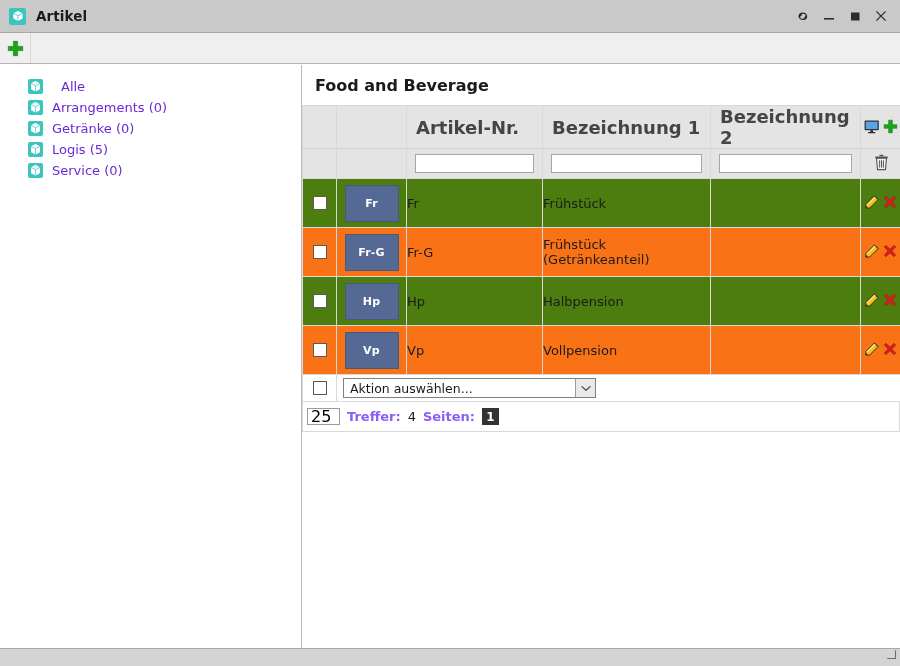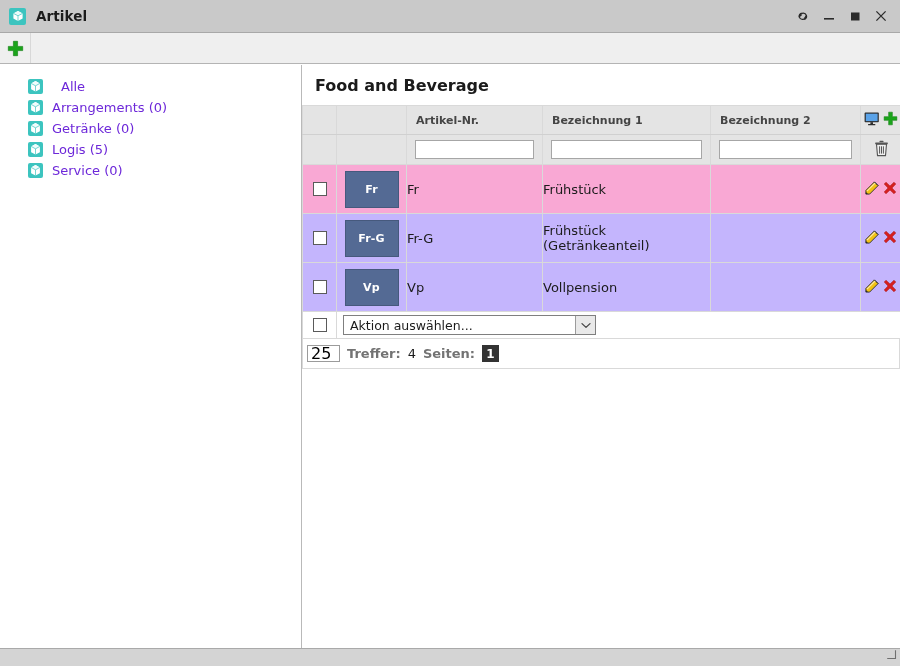--- a/index.html
+++ b/index.html
@@ -133,21 +133,21 @@
   .col-chk  { width: 34px; }
   .col-badge{ width: 70px; }
   .col-nr   { width: 136px; }
   .col-b1   { width: 168px; }
   .col-b2   { width: 150px; }
   .col-act  { width: 41px; }
 
   thead th {
     background: #e4e4e4;
     color: #454545;
-    font-size: 11px;
+    font-size: 18px;
     font-weight: bold;
     text-align: left;
     height: 29px;
     padding: 0 9px !important;
     border-bottom: 1px solid #d0d0d0 !important;
   }
   thead th.icons { padding: 0 !important; }
   tr.filter-row td {
     background: #e4e4e4;
     height: 30px;
@@ -158,22 +158,22 @@
   .filter-input {
     width: 100%;
     height: 19px;
     border: 1px solid #a6a6a6;
     background: #ffffff;
     outline: none;
     font-family: inherit; font-size: 12px;
     padding: 0 3px;
   }
 
-  tbody tr.data-row td { height: 49px; background: #f9a8d4; }
-  tbody tr.data-row.alt td { background: #c4b5fd; }
+  tbody tr.data-row td { height: 49px; background: #4d7c0f; }
+  tbody tr.data-row.alt td { background: #f97316; }
 
   .cell-pad { padding: 0 9px; }
 
   .chk {
     width: 14px; height: 14px;
     border: 1px solid #5a5a5a;
     background: #ffffff;
     margin: 0 auto;
   }
 
@@ -231,21 +231,21 @@
     flex: none;
   }
   .per-page {
     width: 33px; height: 17px;
     border: 1px solid #9b9b9b;
     background: #ffffff;
     font-family: inherit; font-size: 16px;
     padding: 0 3px;
     outline: none;
   }
-  .stat-bold { font-size: 13px; font-weight: bold; color: #737373; }
+  .stat-bold { font-size: 13px; font-weight: bold; color: #8b5cf6; }
   .stat-norm { font-size: 13px; color: #1b1b1b; }
   .page-badge {
     background: #333333; color: #ffffff;
     font-size: 12px; font-weight: bold;
     min-width: 17px; height: 17px;
     display: inline-flex; align-items: center; justify-content: center;
     padding: 0 4px;
   }
   .content-fill { flex: 1; background: #ffffff; }
 
@@ -496,20 +496,48 @@
                 </span>
                 <span>
                   <svg width="14" height="14" viewBox="0 0 14 14">
                     <path d="M3.0 1.2 L7 5.0 L11.0 1.2 L12.8 3.0 L9.0 7 L12.8 11.0 L11.0 12.8 L7 9.0 L3.0 12.8 L1.2 11.0 L5.0 7 L1.2 3.0 Z" fill="#d62020" stroke="#a41414" stroke-width="0.5" stroke-linejoin="round"></path>
                   </svg>
                 </span>
               </span>
             </td>
           </tr>
 
+          <tr class="data-row">
+            <td>
+              <div class="chk"></div>
+            </td>
+            <td>
+              <div class="badge">Hp</div>
+            </td>
+            <td class="cell-pad">Hp</td>
+            <td class="cell-pad">Halbpension</td>
+            <td class="cell-pad"></td>
+            <td>
+              <span class="act-icons">
+                <span>
+                  <svg width="14" height="14" viewBox="0 0 14 14">
+                    <path d="M9.4 0.9 L13.1 4.6 L4.6 13.1 L0.9 13.1 L0.9 9.4 Z" fill="#f2c212" stroke="#2b2b2b" stroke-width="0.9" stroke-linejoin="round"></path>
+                    <path d="M9.4 0.9 L13.1 4.6" stroke="#2b2b2b" stroke-width="0.9"></path>
+                    <path d="M2.0 10.1 L10.3 1.8" stroke="#ffffff" stroke-width="1.1" opacity="0.65"></path>
+                    <polygon points="0.9,13.1 3.0,13.1 0.9,11.0" fill="#2b2b2b"></polygon>
+                  </svg>
+                </span>
+                <span>
+                  <svg width="14" height="14" viewBox="0 0 14 14">
+                    <path d="M3.0 1.2 L7 5.0 L11.0 1.2 L12.8 3.0 L9.0 7 L12.8 11.0 L11.0 12.8 L7 9.0 L3.0 12.8 L1.2 11.0 L5.0 7 L1.2 3.0 Z" fill="#d62020" stroke="#a41414" stroke-width="0.5" stroke-linejoin="round"></path>
+                  </svg>
+                </span>
+              </span>
+            </td>
+          </tr>
 
           <tr class="data-row alt">
             <td>
               <div class="chk"></div>
             </td>
             <td>
               <div class="badge">Vp</div>
             </td>
             <td class="cell-pad">Vp</td>
             <td class="cell-pad">Vollpension</td>

